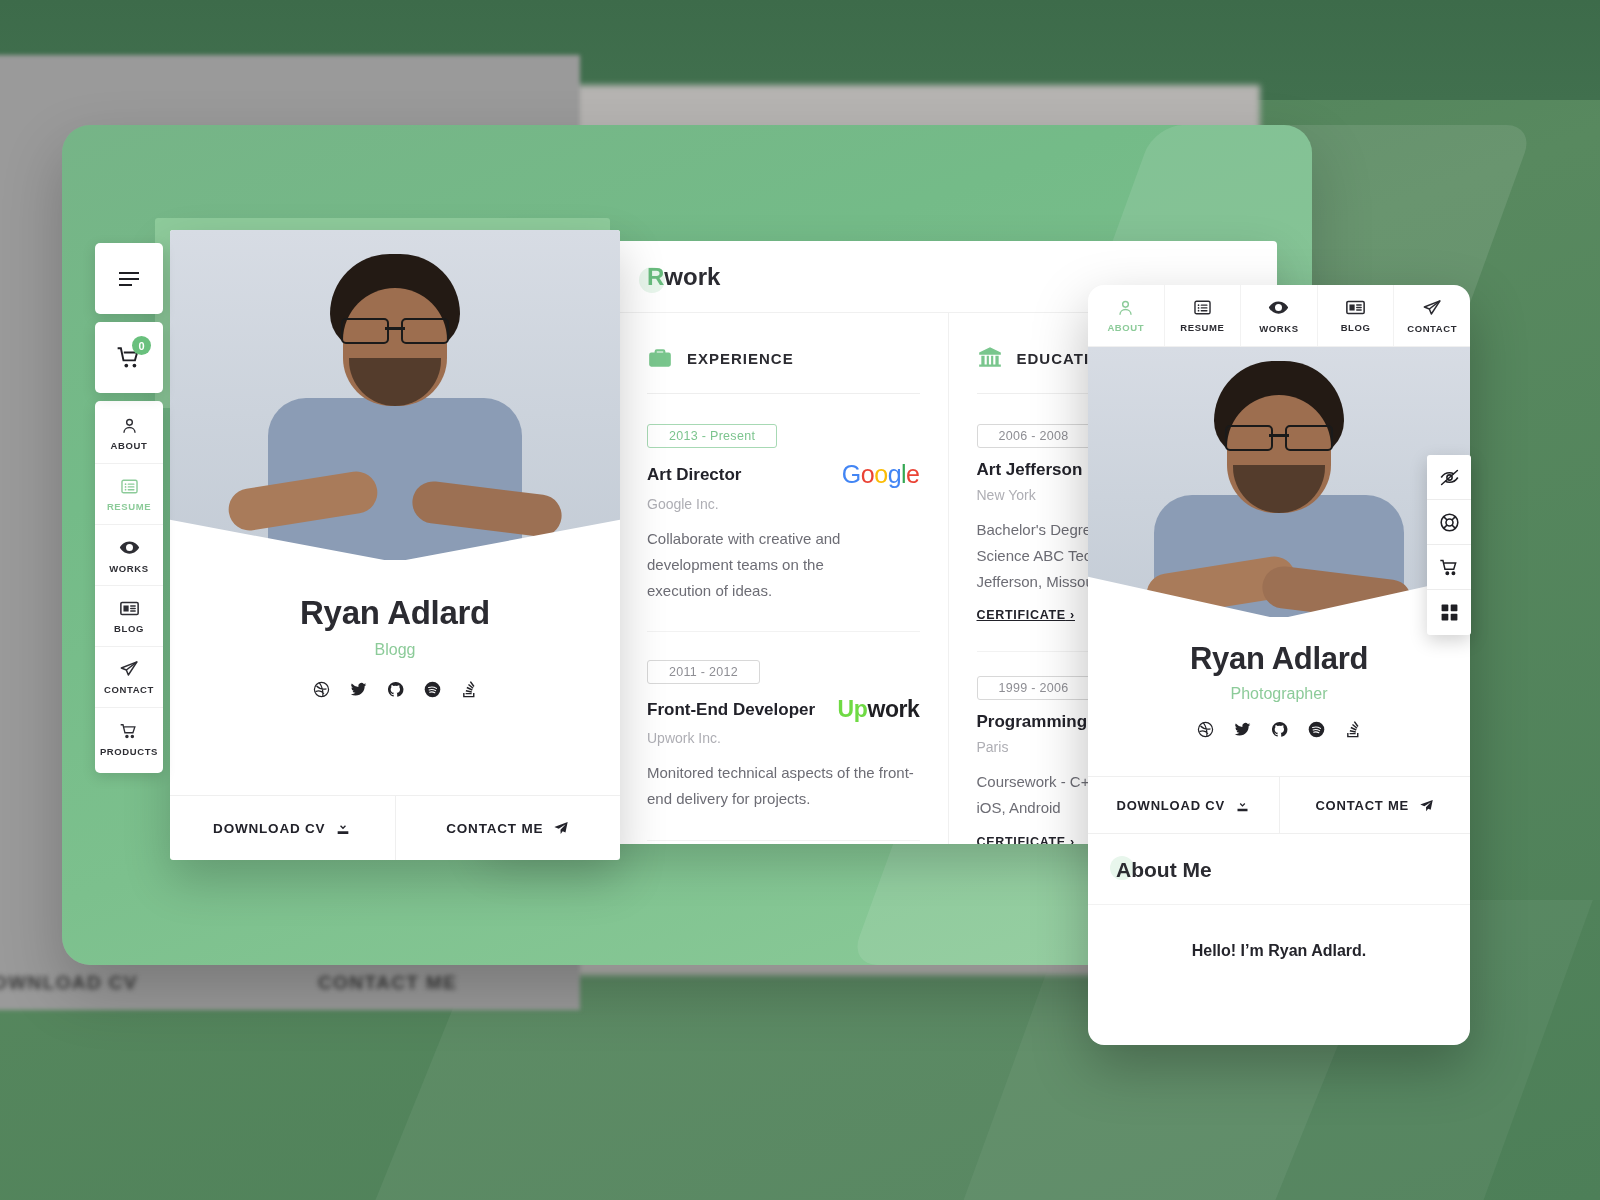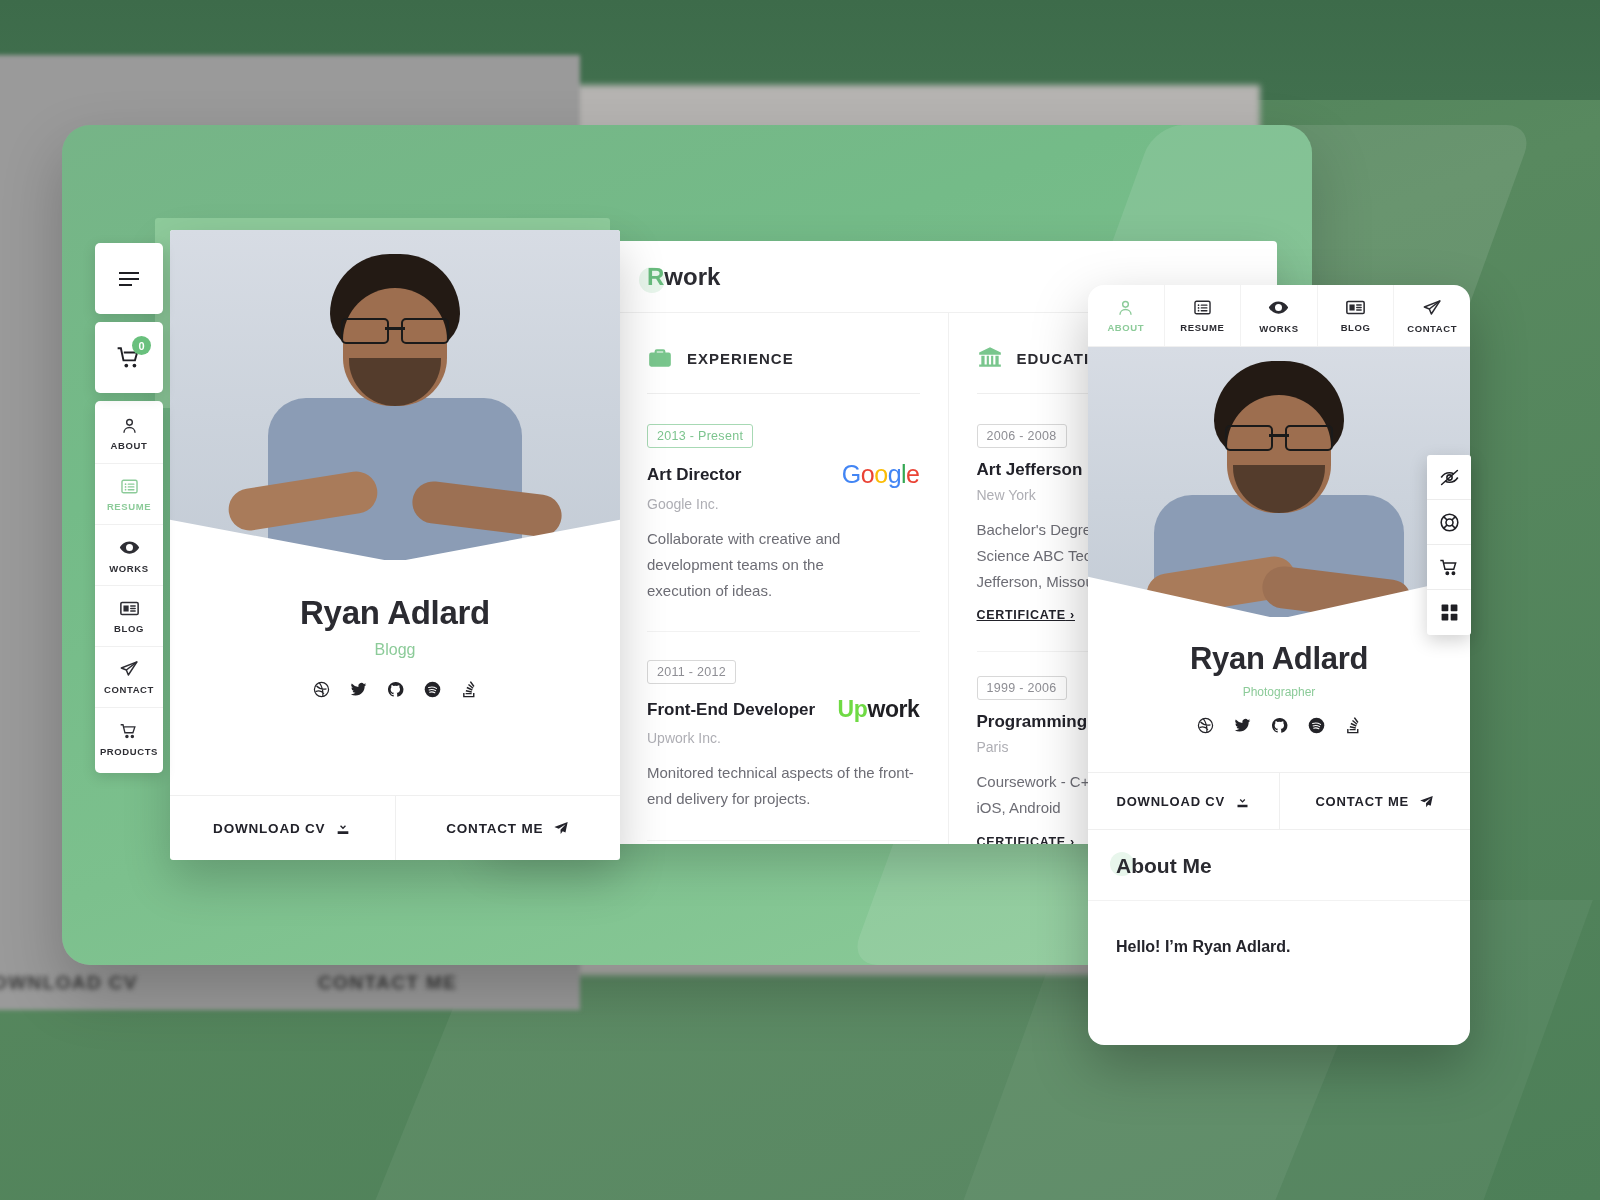--- a/index.html
+++ b/index.html
@@ -103,21 +103,21 @@
   .resume-head .rest { position:relative; }
   .resume-cols { display:flex; height:531px; }
   .r-col { flex:1; padding:32px 28px 0 28px; }
   .r-col.left { border-right:1px solid #f0f0f0; padding-left:160px; }
   .sec-head { display:flex; align-items:center; gap:14px; padding-bottom:22px; }
   .sec-head .txt { font-size:15px; font-weight:700; letter-spacing:1px; color:#2b2b31; }
   .sec-rule { height:1px; background:#eee; margin-bottom:30px; }
   .entry { margin-bottom:28px; }
   .chip {
     display:inline-block; border:1px solid #d8d8d8; border-radius:3px;
-    padding:4px 9px; font-size:12.5px; color:#8e8e94; letter-spacing:0.3px;
+    padding:4px 21px; font-size:12.5px; color:#8e8e94; letter-spacing:0.3px;
   }
   .chip.green { border-color:#a7d9b4; color:#7cc48e; }
   .entry-row { display:flex; align-items:center; justify-content:space-between; margin-top:12px; }
   .entry-title { font-size:17px; font-weight:700; color:#22222a; }
   .entry-sub { font-size:14px; color:#aeaeb4; margin-top:7px; }
   .entry-body { font-size:15px; color:#6d6d75; line-height:1.72; margin-top:14px; }
   .entry-divider { height:1px; background:#f2f2f2; margin:28px 0 0; }
   .cert-link { font-size:12.5px; font-weight:700; letter-spacing:0.7px; color:#22222a; margin-top:14px; display:inline-block; }
   .g-logo { font-size:25px; font-weight:500; letter-spacing:-0.5px; font-family:"Liberation Sans",sans-serif; }
   .g-logo .b{color:#4285F4}.g-logo .r{color:#EA4335}.g-logo .y{color:#FBBC05}.g-logo .g{color:#34A853}
@@ -182,34 +182,34 @@
     flex:1; display:flex; flex-direction:column; align-items:center; justify-content:center; gap:5px;
     border-right:1px solid #f2f2f2; color:#2a2a30; cursor:pointer;
   }
   .m-tab:last-child { border-right:none; }
   .m-tab .lbl { font-size:9.5px; font-weight:700; letter-spacing:0.6px; }
   .m-tab.active { color:#8ccb99; }
   .m-photo { position:relative; height:270px; overflow:hidden; flex:none; }
   .m-photo .photo { position:absolute; inset:0; }
   .m-body { text-align:center; padding-top:24px; flex:none; }
   .m-name { font-size:31px; font-weight:700; color:#2b2b31; letter-spacing:-0.3px; }
-  .m-role { font-size:12px; color:#8ccb99; margin-top:8px; }
+  .m-role { font-size:16px; color:#8ccb99; margin-top:8px; }
   .m-actions { display:flex; border-top:1px solid #efefef; border-bottom:1px solid #efefef; height:58px; margin-top:38px; }
   .m-actions > div {
     flex:1; display:flex; align-items:center; justify-content:center; gap:10px;
     font-size:13px; font-weight:700; letter-spacing:0.8px; color:#22222a; cursor:pointer;
   }
   .m-actions > div:first-child { border-right:1px solid #efefef; }
   .m-sec-title {
     padding:24px 28px 22px; font-size:21px; font-weight:700; color:#2b2b31;
     position:relative; border-bottom:1px solid #f2f2f2;
   }
   .m-sec-title .dot { position:absolute; left:22px; top:22px; width:24px; height:24px; border-radius:50%; background:#e8f6ec; }
   .m-sec-title span.t { position:relative; }
-  .m-about { padding:32px 28px 0; text-align:left; font-size:16px; line-height:1.72; }
+  .m-about { padding:32px 28px 0; text-align:center; font-size:16px; line-height:1.72; }
   .m-about .b { font-weight:700; color:#24242b; }
   .m-about .p { color:#6d6d75; }
 
   
   .side-tools {
     position:absolute; left:1427px; top:455px; width:44px; z-index:45;
     background:#fff; border-radius:3px; box-shadow:0 6px 18px rgba(0,0,0,0.18); overflow:hidden;
   }
   .st-btn {
     height:45px; display:flex; align-items:center; justify-content:center;

